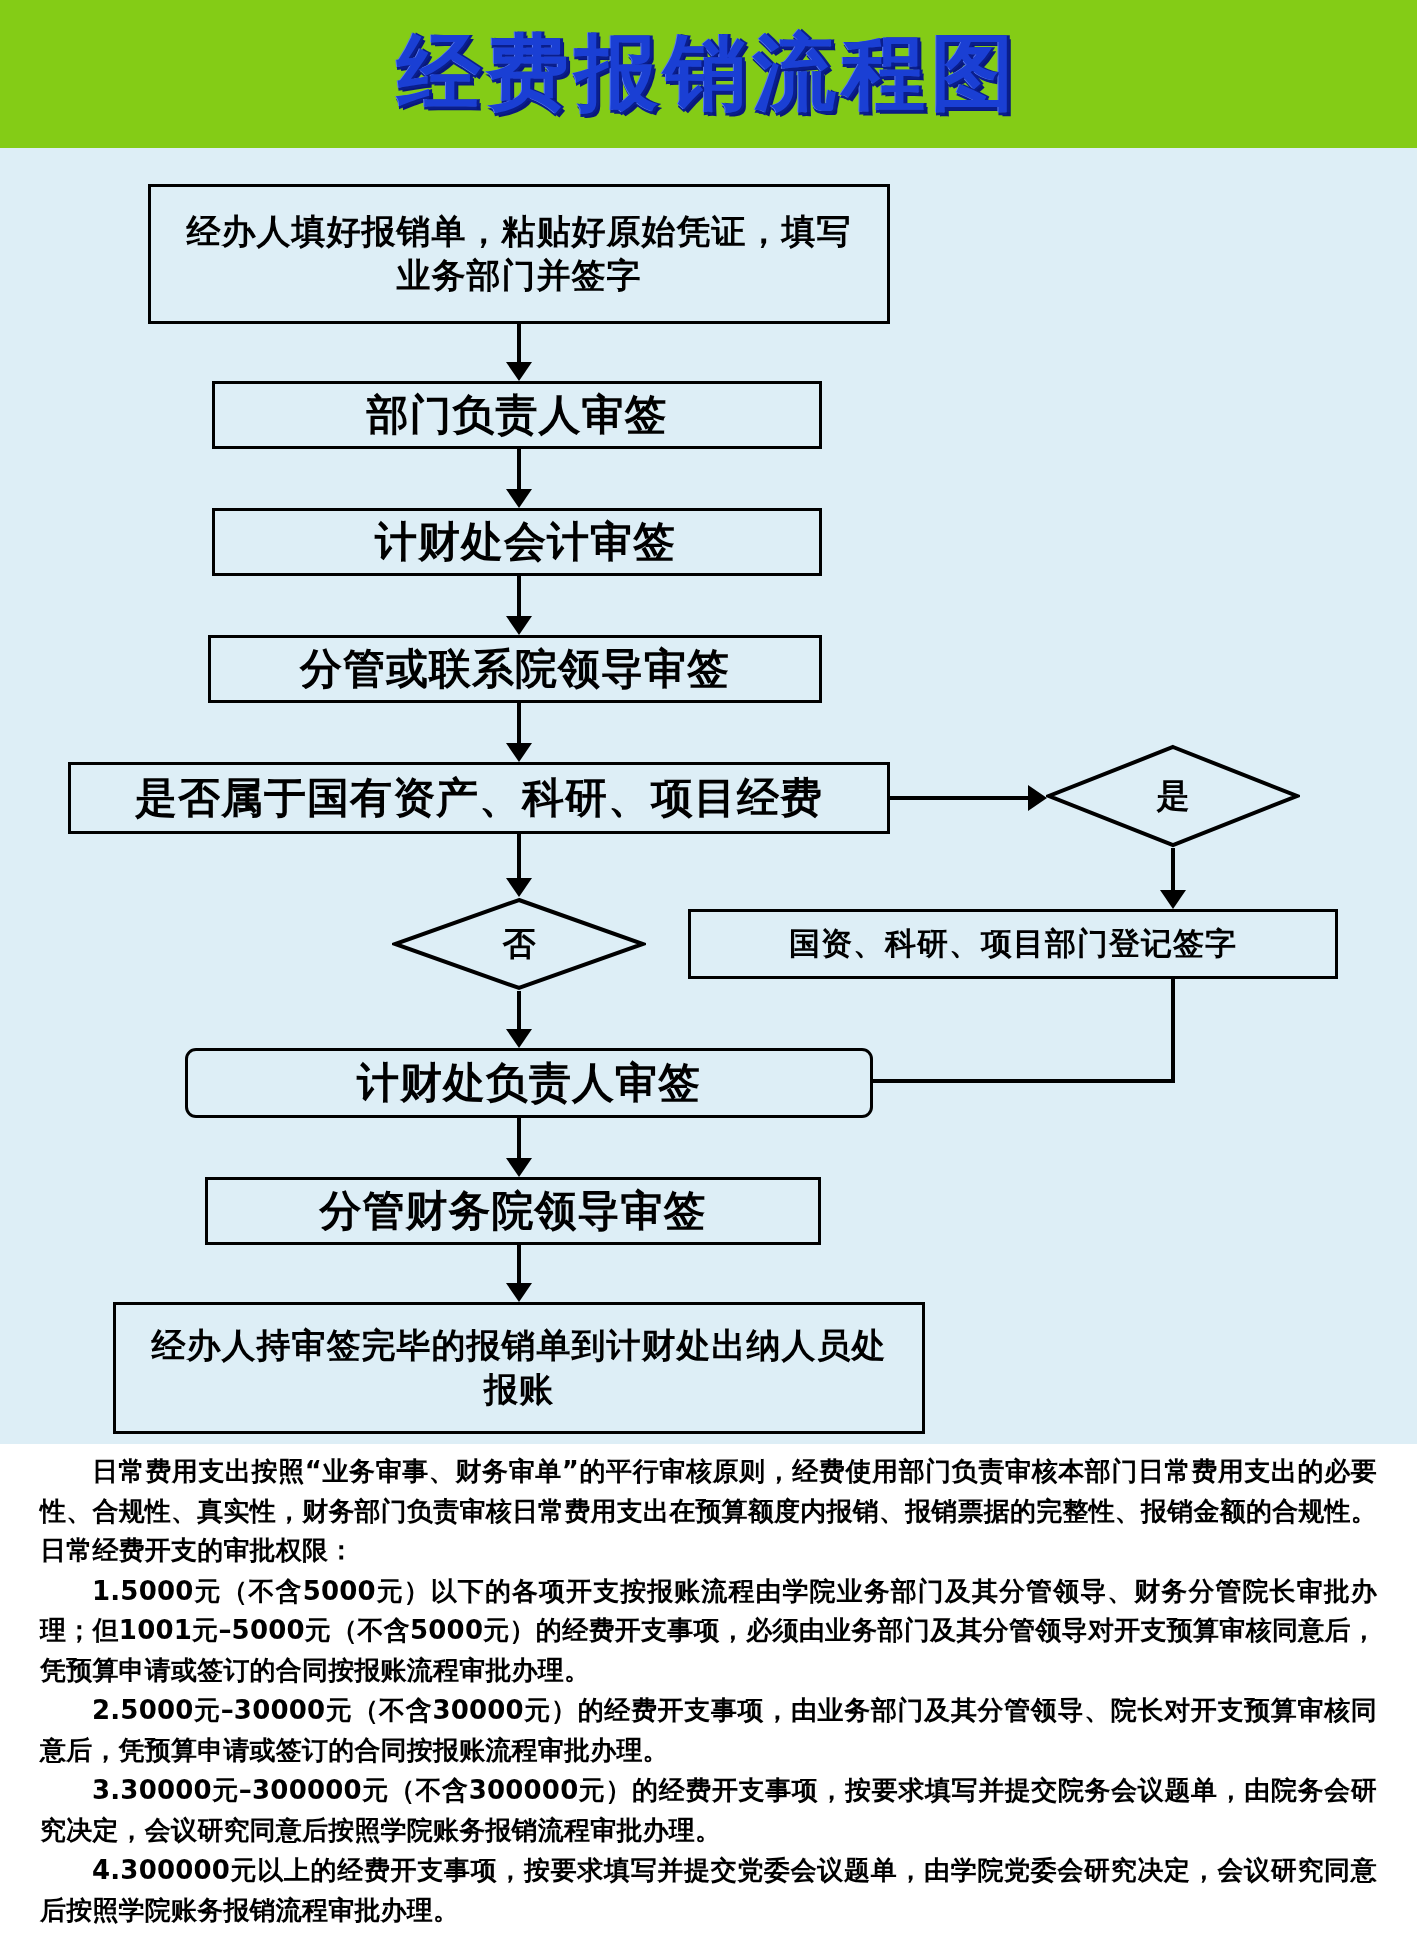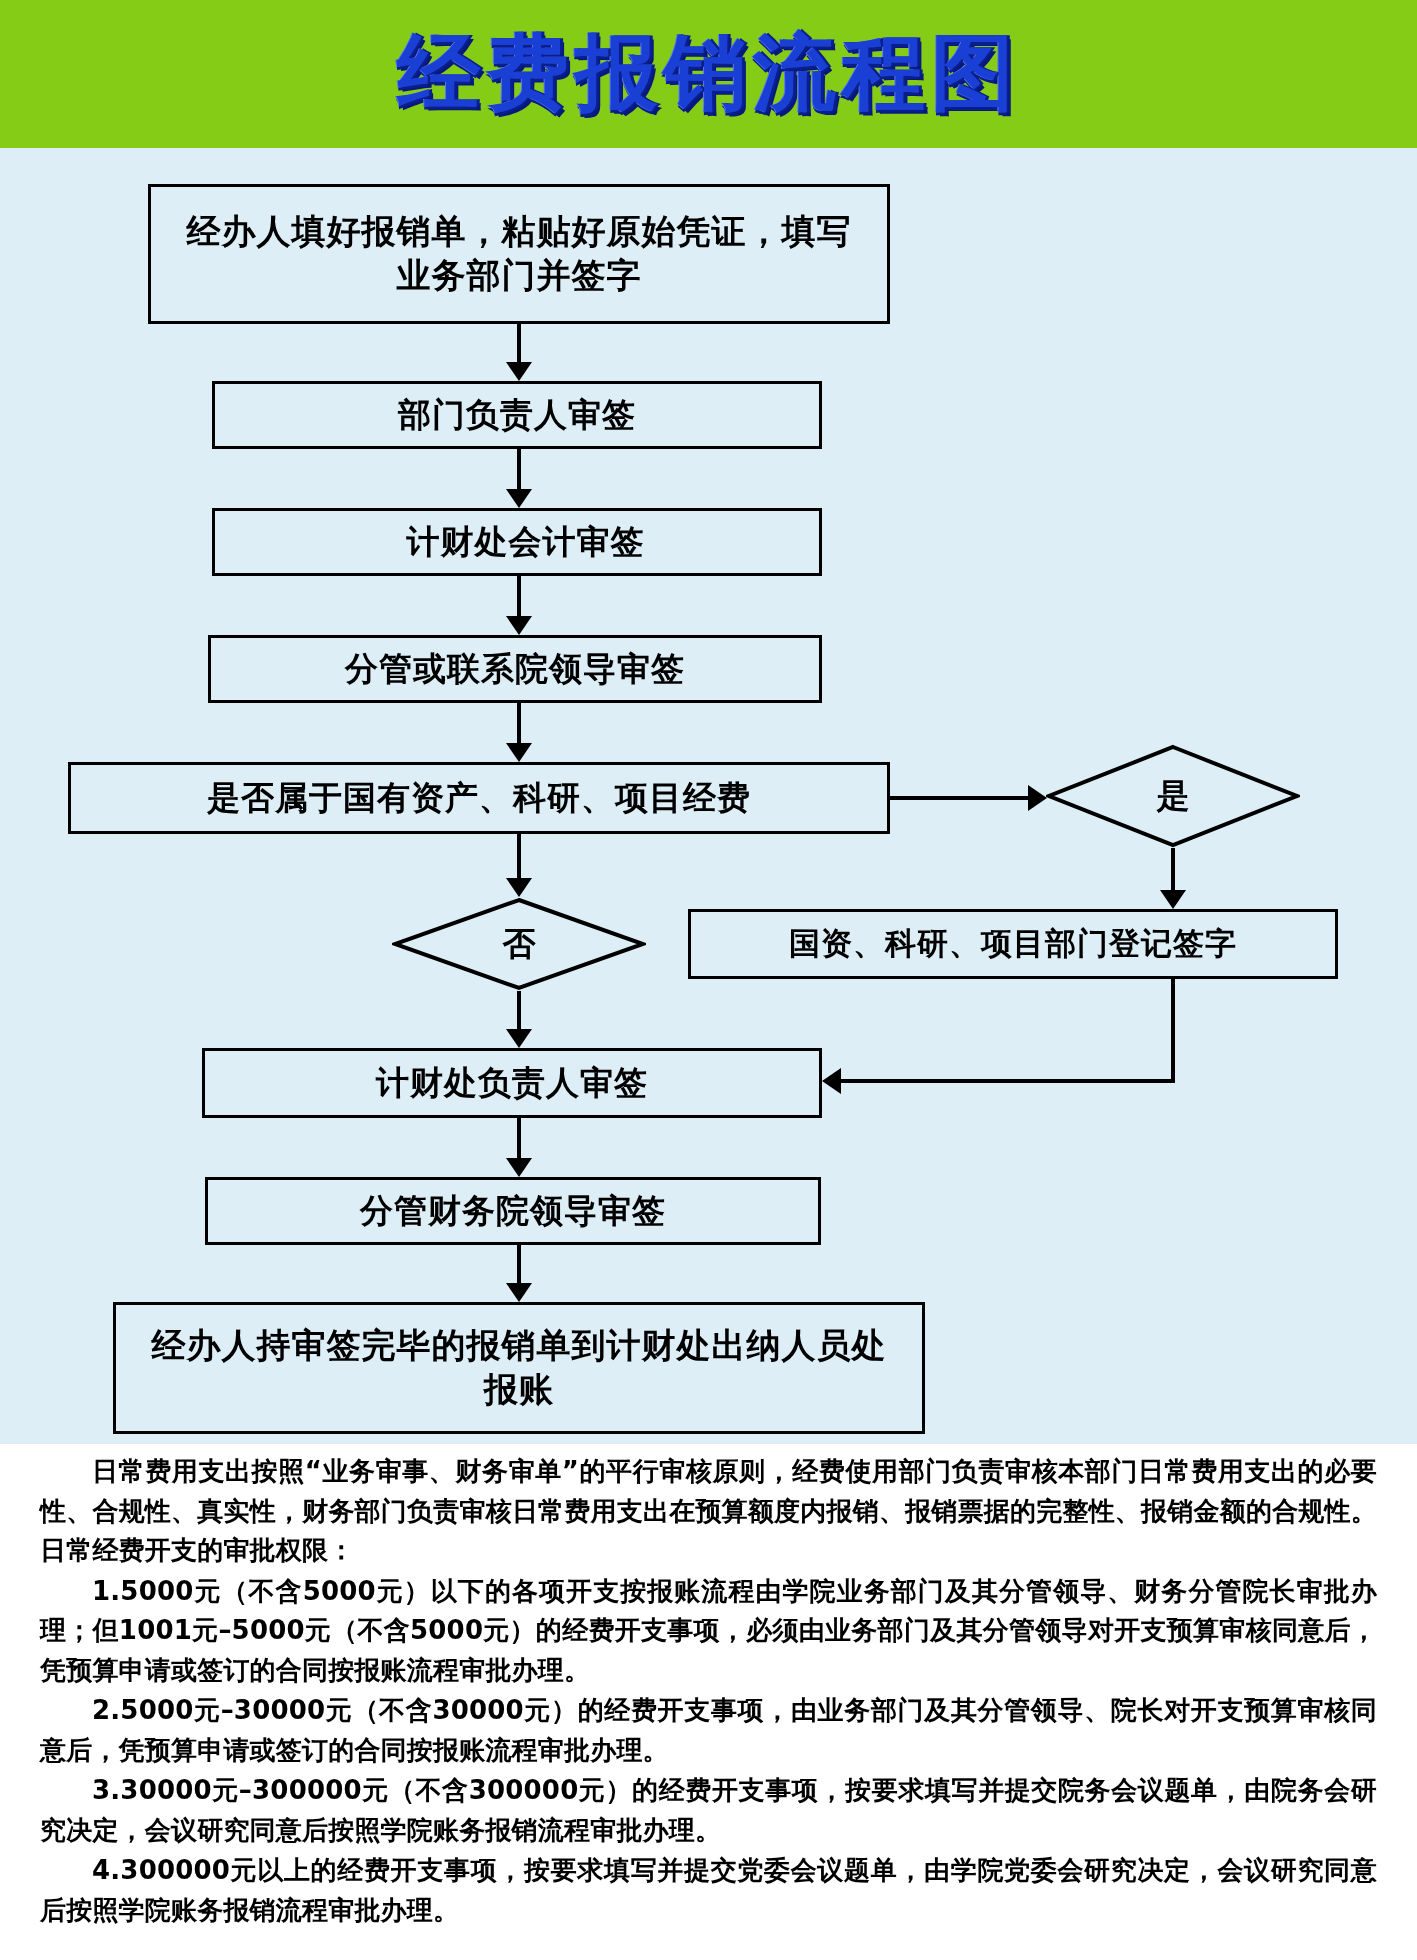--- a/index.html
+++ b/index.html
@@ -82,21 +82,21 @@
     align-items: center;
     justify-content: center;
     text-align: center;
     font-family: "DejaVu Sans", "Liberation Sans", sans-serif;
     font-weight: 700;
     color: #000000;
     line-height: 1.28;
     letter-spacing: 1px;
   }
   .node.big { font-size: 34px; }
-  .node.std { font-size: 33px; }
+  .node.std { font-size: 42px; }
   .node.wide { font-size: 31px; }
 
   
   .diamond-wrap {
     position: absolute;
   }
   .diamond-wrap svg { display: block; }
   .diamond-label {
     position: absolute;
     left: 0; top: 0;
@@ -212,21 +212,21 @@
       <div class="diamond-label">否</div>
     </div>
 
     <div class="vline" style="left:517px; top:843px; height:50px;"></div>
     <div class="arrow-down" style="left:506px; top:881px;"></div>
 
     <div class="vline" style="left:1171px; top:831px; height:104px;"></div>
     <div class="hline" style="left:838px; top:931px; width:335px;"></div>
     <div class="arrow-left" style="left:822px; top:920px;"></div>
 
-    <div class="node std" style="left:202px; top:900px; width:620px; height:70px;">
+    <div class="node std" style="left:185px; top:900px; width:688px; height:70px;border-radius:11px;">
       <span>计财处负责人审签</span>
     </div>
 
     <div class="vline" style="left:517px; top:970px; height:52px;"></div>
     <div class="arrow-down" style="left:506px; top:1010px;"></div>
 
     <div class="node std" style="left:205px; top:1029px; width:616px; height:68px;">
       <span>分管财务院领导审签</span>
     </div>
 

